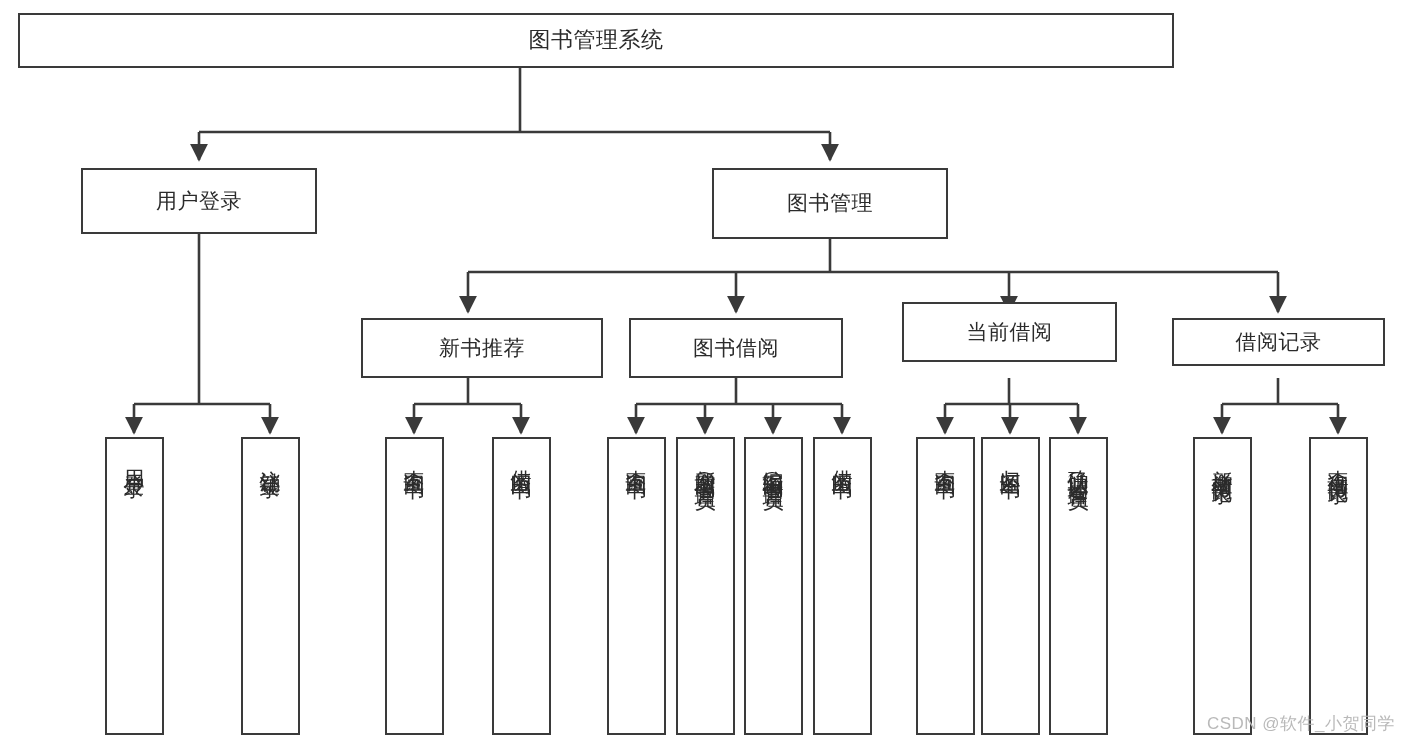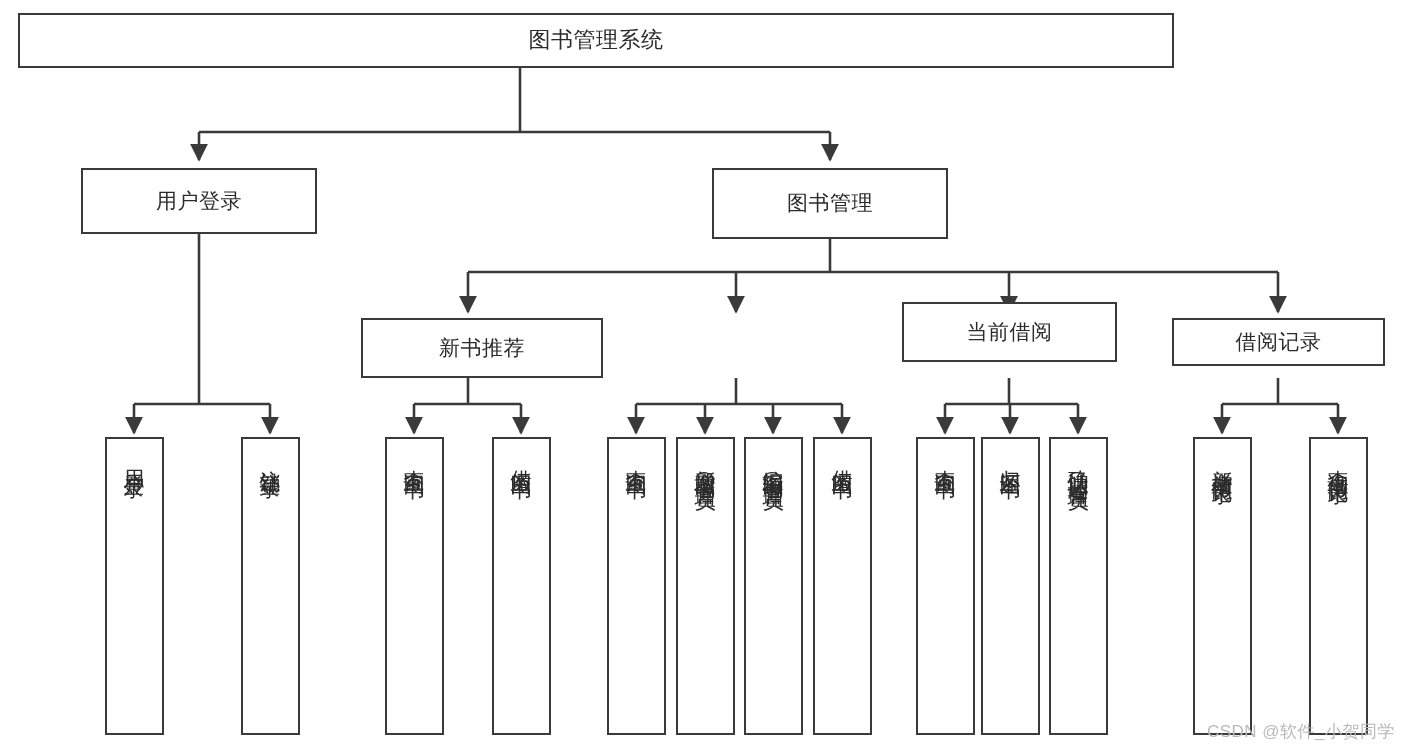--- a/index.html
+++ b/index.html
@@ -57,21 +57,21 @@
     writing-mode: vertical-rl;
     text-orientation: upright;
     font-size: 21px;
     letter-spacing: 3px;
     line-height: 1;
     white-space: nowrap;
   }
   .watermark {
     position: absolute;
     right: 10px;
-    bottom: 4px;
+    bottom: 12px;
     font-size: 17px;
     color: #b9b9b9;
     letter-spacing: 0.5px;
     white-space: nowrap;
     user-select: none;
   }
 </style>
 </head>
 <body>
 
@@ -134,20 +134,23 @@
   <div class="node horiz" style="left:81px; top:168px; width:236px; height:66px;">
     <span class="lbl">用户登录</span>
   </div>
   <div class="node horiz" style="left:712px; top:168px; width:236px; height:71px;">
     <span class="lbl">图书管理</span>
   </div>
 
   <div class="node horiz" style="left:361px; top:318px; width:242px; height:60px;">
     <span class="lbl">新书推荐</span>
   </div>
+  <div class="node horiz" style="left:629px; top:318px; width:214px; height:60px;">
+    <span class="lbl">图书借阅</span>
+  </div>
   <div class="node horiz" style="left:902px; top:302px; width:215px; height:60px;">
     <span class="lbl">当前借阅</span>
   </div>
   <div class="node horiz" style="left:1172px; top:318px; width:213px; height:48px;">
     <span class="lbl">借阅记录</span>
   </div>
 
   <div class="node vert" style="left:105px; top:437px; width:59px; height:298px;">
     <span class="lbl">用户登录</span>
   </div>

